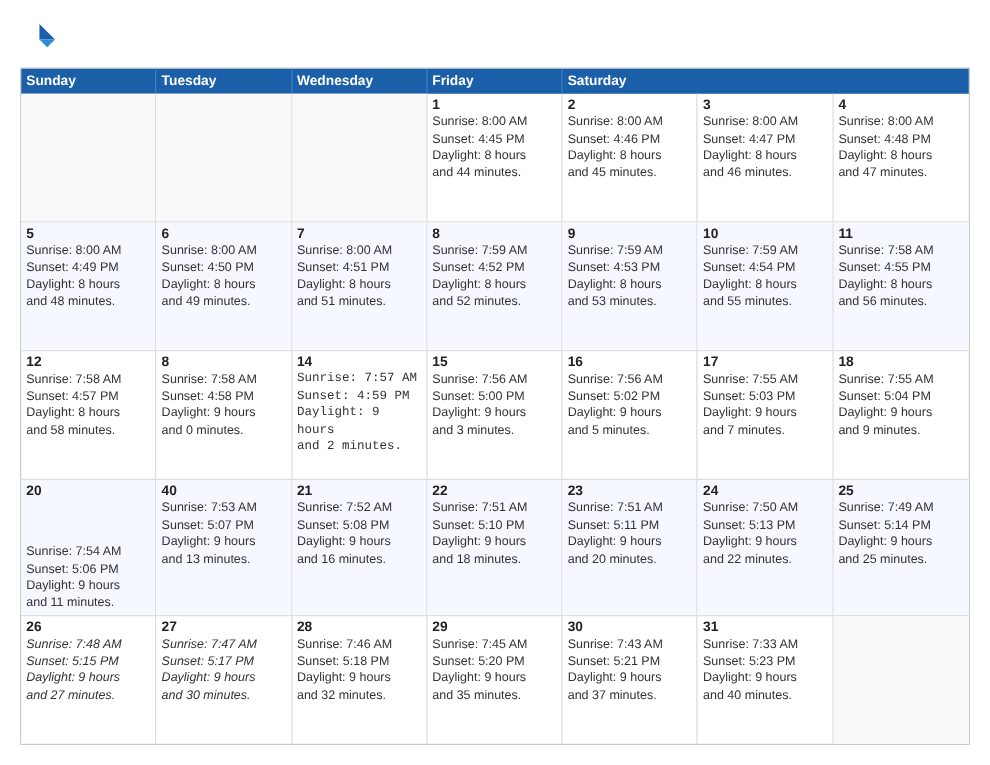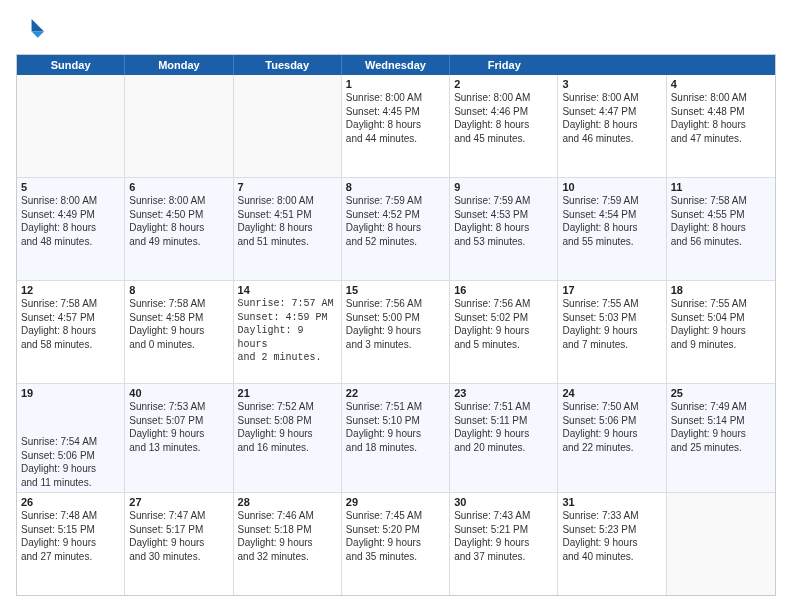--- a/index.html
+++ b/index.html
@@ -62,21 +62,20 @@
     .cal-header {
       display: grid;
       grid-template-columns: repeat(7, 1fr);
       background: #1a5fa8;
     }
     .cal-header-cell {
       color: #fff;
       font-size: 11px;
       font-weight: bold;
       padding: 4px 4px;
-      text-align: center;
       border-right: 1px solid #3a7fc8;
     }
     .cal-header-cell:last-child { border-right: none; }
     .cal-body {
       flex: 1;
       display: flex;
       flex-direction: column;
     }
     .cal-row {
       display: grid;
@@ -133,24 +132,24 @@
     </div>
     <div class="title-block">
       <div class="month-title"></div>
       <div class="location"></div>
     </div>
   </div>
 
   <div class="calendar">
     <div class="cal-header">
     <div class="cal-header-cell">Sunday</div>
-        <div class="cal-header-cell">Monday</div>
         <div class="cal-header-cell">Tuesday</div>
         <div class="cal-header-cell">Wednesday</div>
         <div class="cal-header-cell">Friday</div>
+        <div class="cal-header-cell">Saturday</div>
       </div>
     <div class="cal-body">
     <div class="cal-row">
           <div class="cal-cell empty"></div>
           <div class="cal-cell empty"></div>
           <div class="cal-cell empty"></div>
           <div class="cal-cell">
             <div class="day-num">1</div>
             <div class="day-info" style="white-space: pre-line;">Sunrise: 8:00 AM
 Sunset: 4:45 PM
@@ -276,21 +275,21 @@
           <div class="cal-cell">
             <div class="day-num">18</div>
             <div class="day-info" style="white-space: pre-line;">Sunrise: 7:55 AM
 Sunset: 5:04 PM
 Daylight: 9 hours
 and 9 minutes.</div>
           </div>
         </div>
         <div class="cal-row">
           <div class="cal-cell">
-            <div class="day-num">19</div>
+            <div class="day-num">20</div>
             <div class="day-info" style="white-space: pre-line; margin-top: 36px;">Sunrise: 7:54 AM
 Sunset: 5:06 PM
 Daylight: 9 hours
 and 11 minutes.</div>
           </div>
           <div class="cal-cell">
             <div class="day-num">40</div>
             <div class="day-info" style="white-space: pre-line;">Sunrise: 7:53 AM
 Sunset: 5:07 PM
 Daylight: 9 hours
@@ -313,43 +312,43 @@
           <div class="cal-cell">
             <div class="day-num">23</div>
             <div class="day-info" style="white-space: pre-line;">Sunrise: 7:51 AM
 Sunset: 5:11 PM
 Daylight: 9 hours
 and 20 minutes.</div>
           </div>
           <div class="cal-cell">
             <div class="day-num">24</div>
             <div class="day-info" style="white-space: pre-line;">Sunrise: 7:50 AM
-Sunset: 5:06 PM
+Sunset: 5:13 PM
 Daylight: 9 hours
 and 22 minutes.</div>
           </div>
           <div class="cal-cell">
             <div class="day-num">25</div>
             <div class="day-info" style="white-space: pre-line;">Sunrise: 7:49 AM
 Sunset: 5:14 PM
 Daylight: 9 hours
 and 25 minutes.</div>
           </div>
         </div>
         <div class="cal-row">
           <div class="cal-cell">
             <div class="day-num">26</div>
-            <div class="day-info" style="white-space: pre-line;">Sunrise: 7:48 AM
+            <div class="day-info" style="white-space: pre-line; font-style: italic;">Sunrise: 7:48 AM
 Sunset: 5:15 PM
 Daylight: 9 hours
 and 27 minutes.</div>
           </div>
           <div class="cal-cell">
             <div class="day-num">27</div>
-            <div class="day-info" style="white-space: pre-line;">Sunrise: 7:47 AM
+            <div class="day-info" style="white-space: pre-line; font-style: italic;">Sunrise: 7:47 AM
 Sunset: 5:17 PM
 Daylight: 9 hours
 and 30 minutes.</div>
           </div>
           <div class="cal-cell">
             <div class="day-num">28</div>
             <div class="day-info" style="white-space: pre-line;">Sunrise: 7:46 AM
 Sunset: 5:18 PM
 Daylight: 9 hours
 and 32 minutes.</div>

